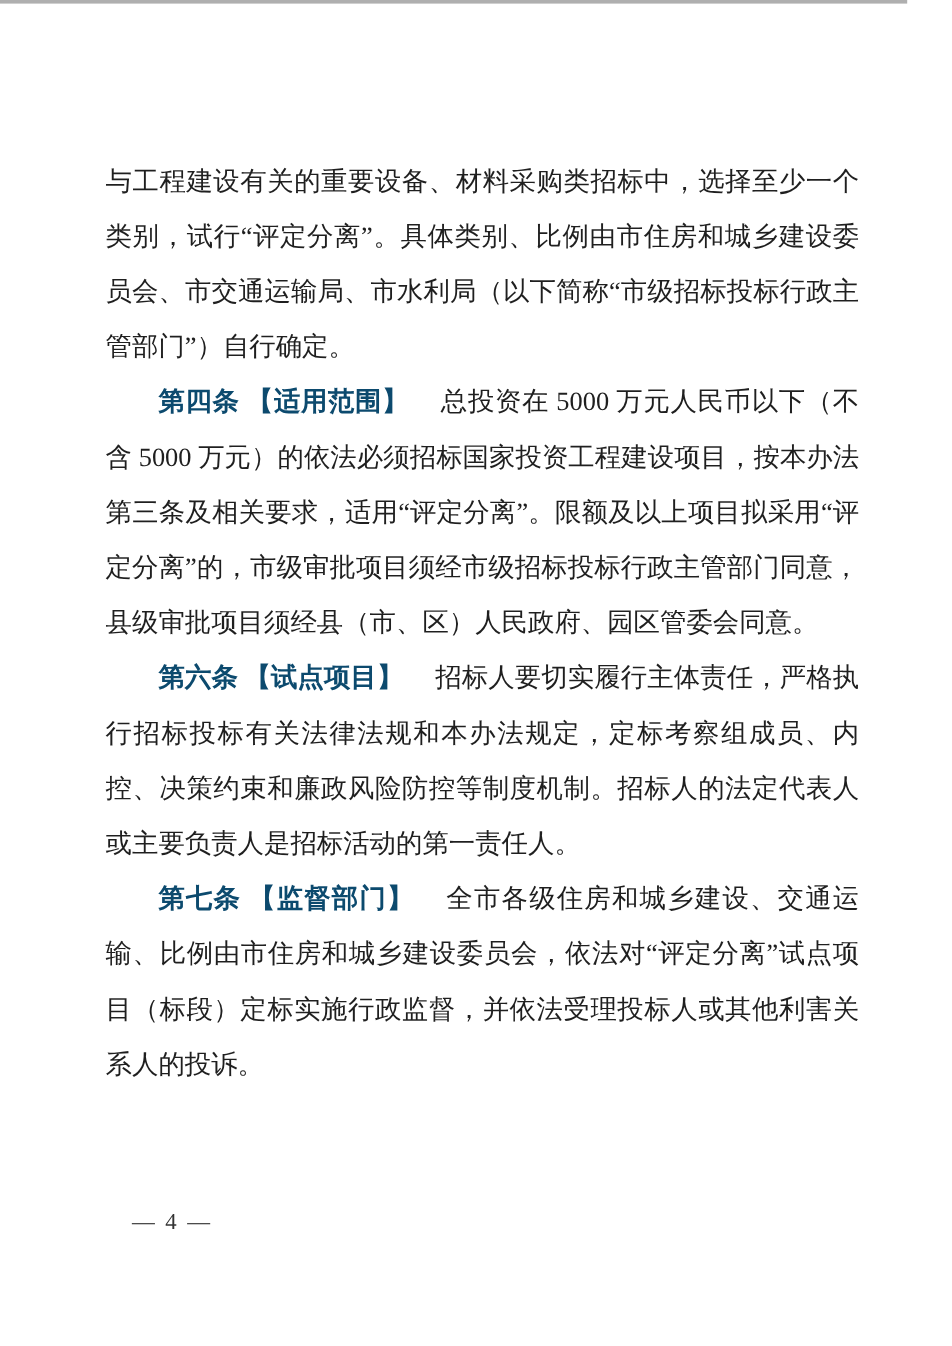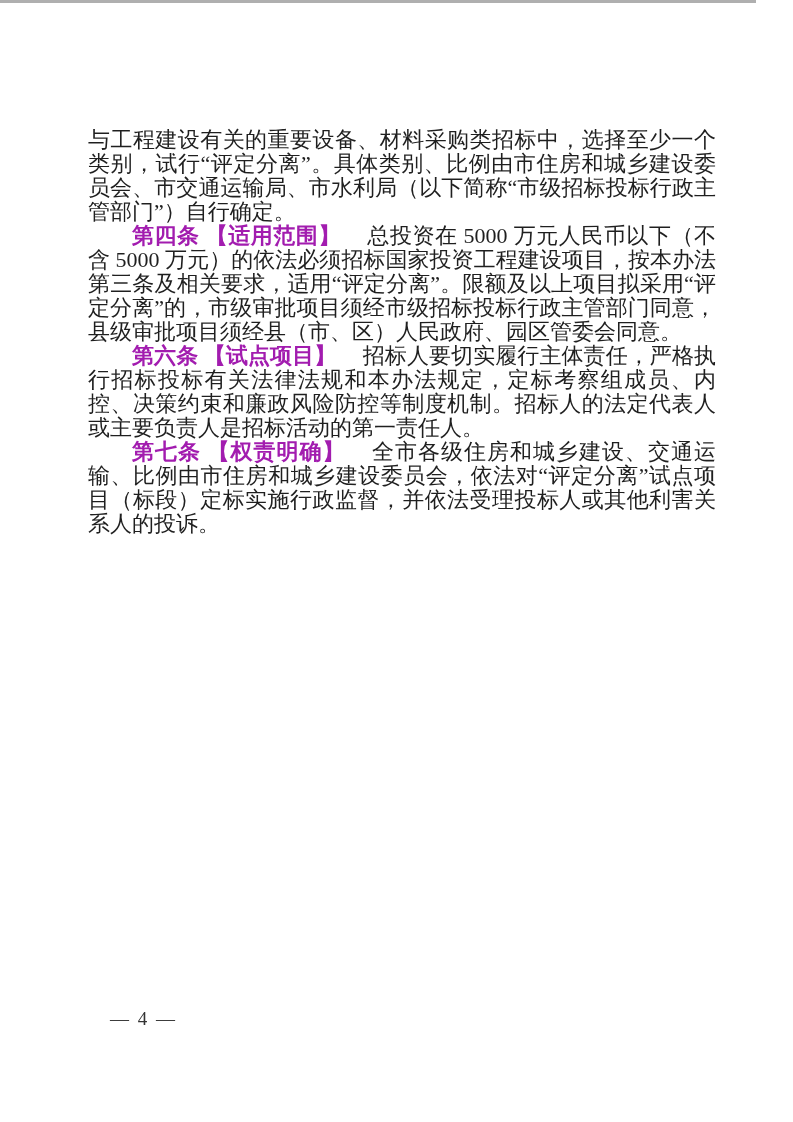--- a/index.html
+++ b/index.html
@@ -23,36 +23,36 @@
     width: 756px;
     height: 3px;
     background: rgba(110, 110, 110, 0.55);
   }
   .content {
     position: absolute;
     left: 88px;
     top: 128px;
     width: 628px;
     font-size: 22px;
-    line-height: 24px;
+    line-height: 46px;
     text-align: justify;
     text-justify: inter-ideograph;
   }
   .para {
     margin: 0;
     padding: 0;
     text-indent: 2em;
   }
   .para.no-indent {
     text-indent: 0;
   }
   .article-heading {
     font-weight: 700;
     margin-right: 1.2em;
-    color: #a21caf;
+    color: #0c4a6e;
   }
   .page-footer {
     position: absolute;
     left: 110px;
     top: 1008px;
     font-size: 19px;
     letter-spacing: 2px;
     color: #333333;
   }
 </style>
@@ -66,21 +66,21 @@
   <main class="content">
 
     <p class="para no-indent"><span>与工程建设有关的重要设备、材料采购类招标中，选择至少一个类别，试行“评定分离”。具体类别、比例由市住房和城乡建设委员会、市交通运输局、市水利局（以下简称“市级招标投标行政主管部门”）自行确定。</span></p>
 
     <p class="para"><strong class="article-heading">第四条 【适用范围】</strong><span>总投资在 5000 万元人民币以下（不含 5000 万元）的依法必须招标国家投资工程建设项目，按本办法第三条及相关要求，适用“评定分离”。限额及以上项目拟采用“评定分离”的，市级审批项目须经市级招标投标行政主管部门同意，县级审批项目须经县（市、区）人民政府、园区管委会同意。</span></p>
 
 
 
     <p class="para"><strong class="article-heading">第六条 【试点项目】</strong><span>招标人要切实履行主体责任，严格执行招标投标有关法律法规和本办法规定，定标考察组成员、内控、决策约束和廉政风险防控等制度机制。招标人的法定代表人或主要负责人是招标活动的第一责任人。</span></p>
 
-    <p class="para"><strong class="article-heading">第七条 【权责明确】</strong><span>全市各级住房和城乡建设、交通运输、比例由市住房和城乡建设委员会，依法对“评定分离”试点项目（标段）定标实施行政监督，并依法受理投标人或其他利害关系人的投诉。</span></p>
+    <p class="para"><strong class="article-heading">第七条 【监督部门】</strong><span>全市各级住房和城乡建设、交通运输、比例由市住房和城乡建设委员会，依法对“评定分离”试点项目（标段）定标实施行政监督，并依法受理投标人或其他利害关系人的投诉。</span></p>
 
   </main>
 
   <footer class="page-footer">
     <span>— 4 —</span>
   </footer>
 
 </div>
 
 </body></html>

